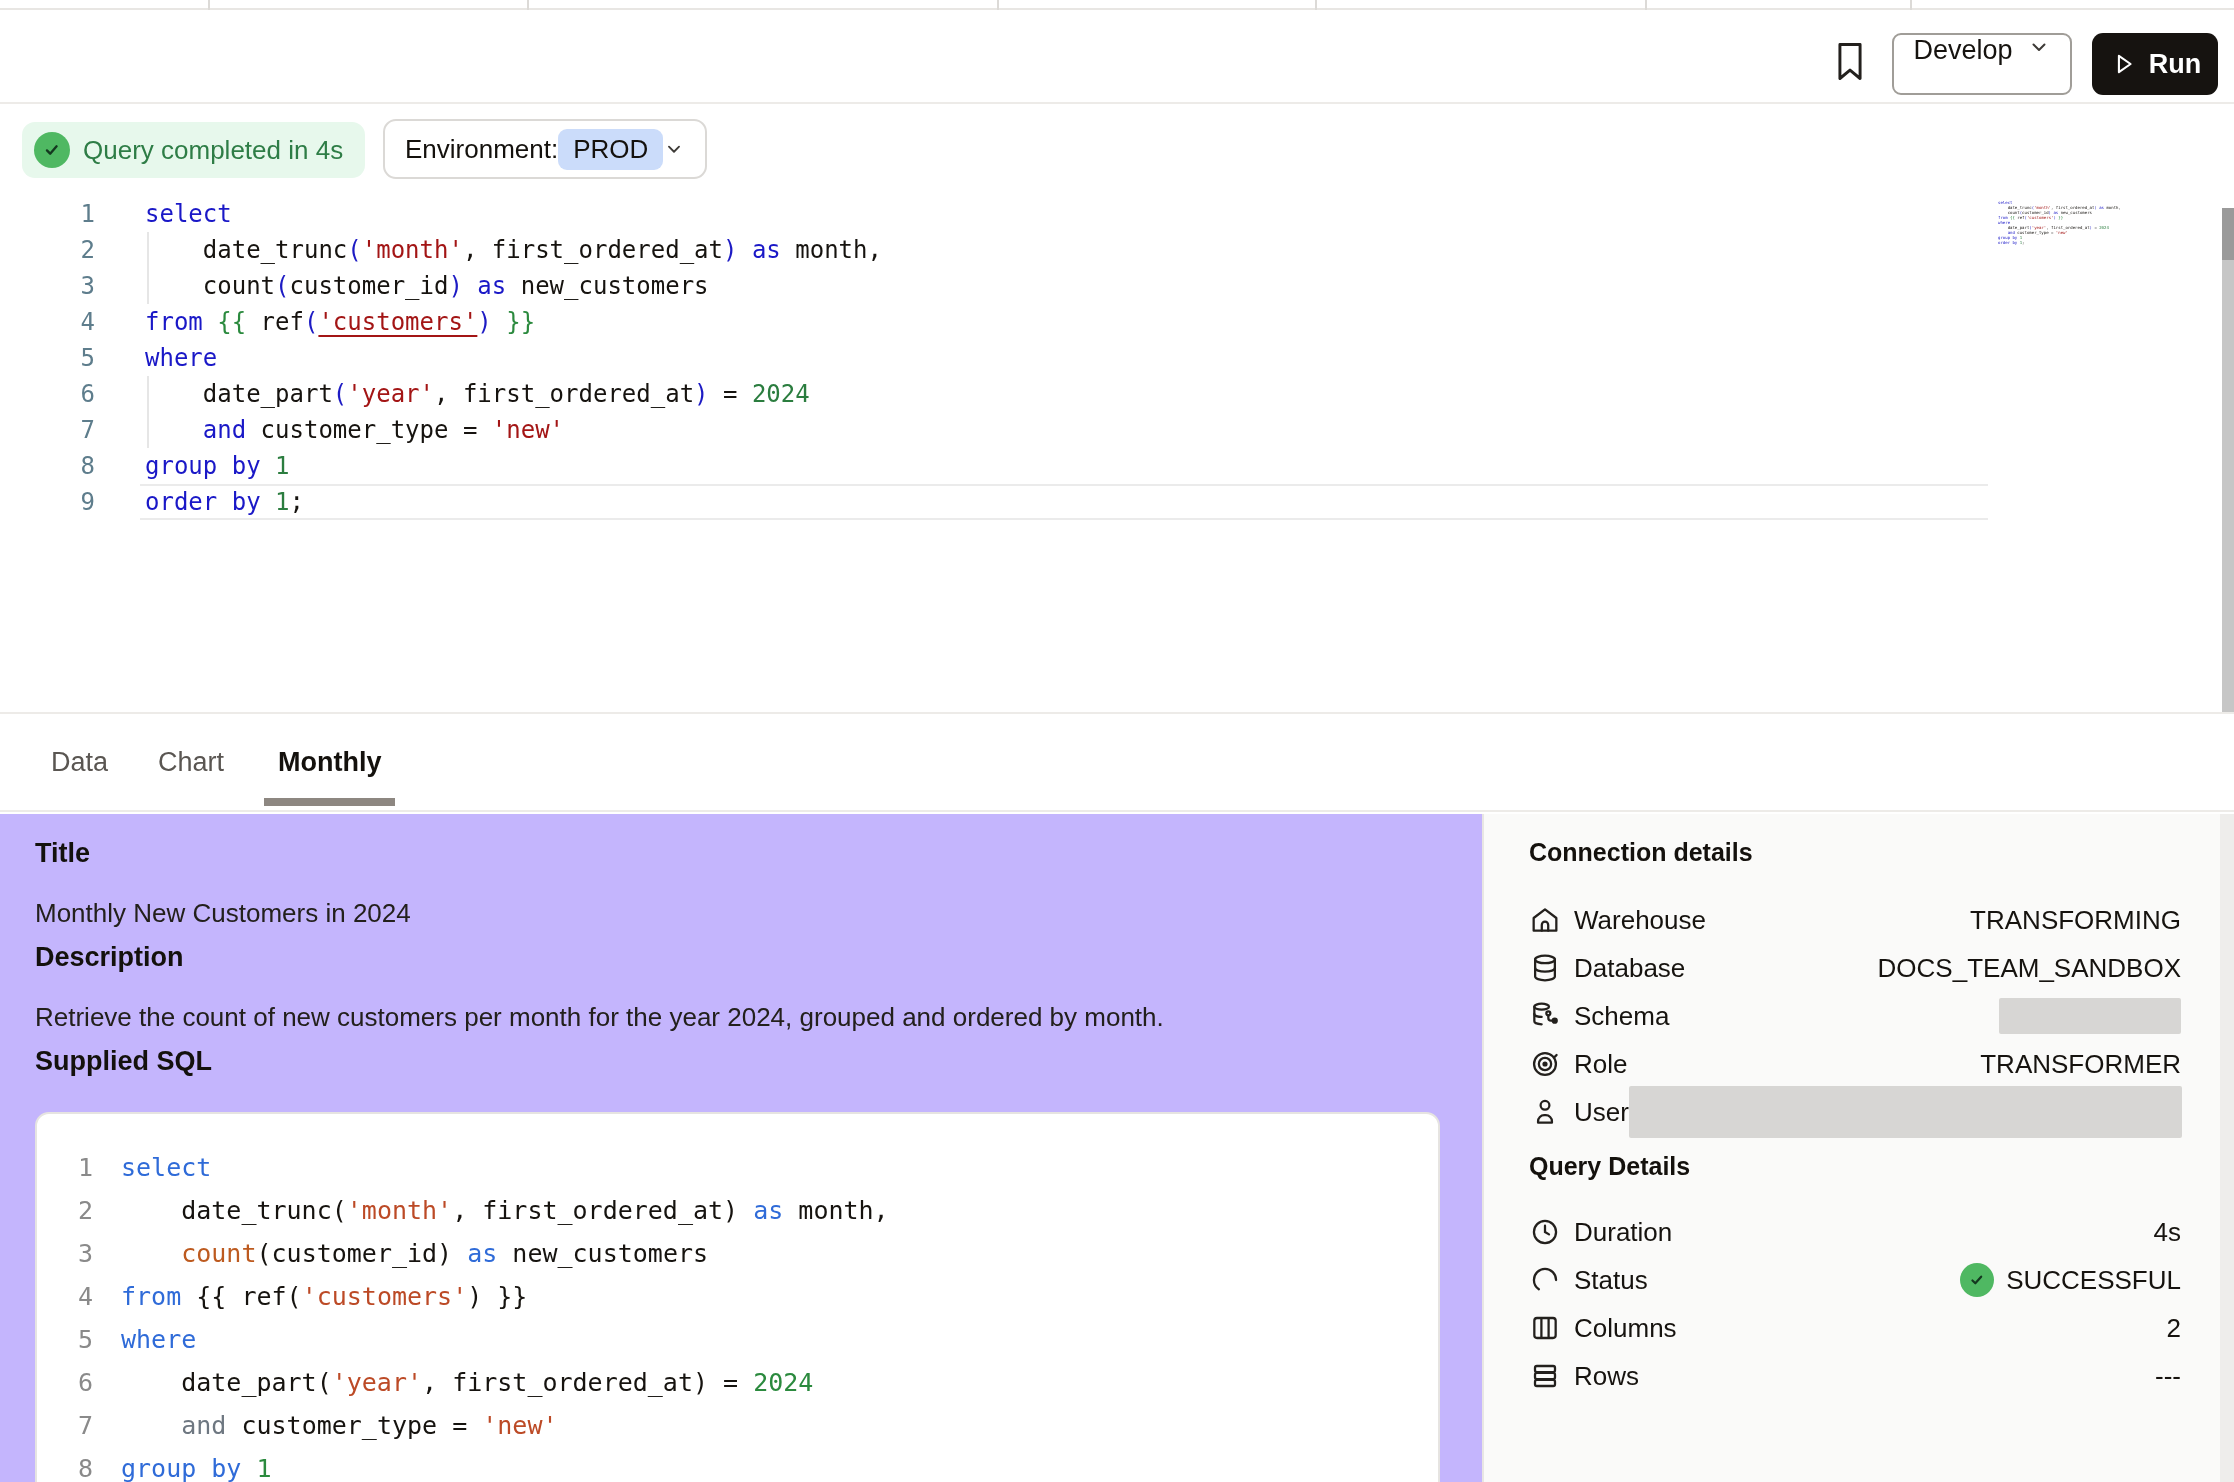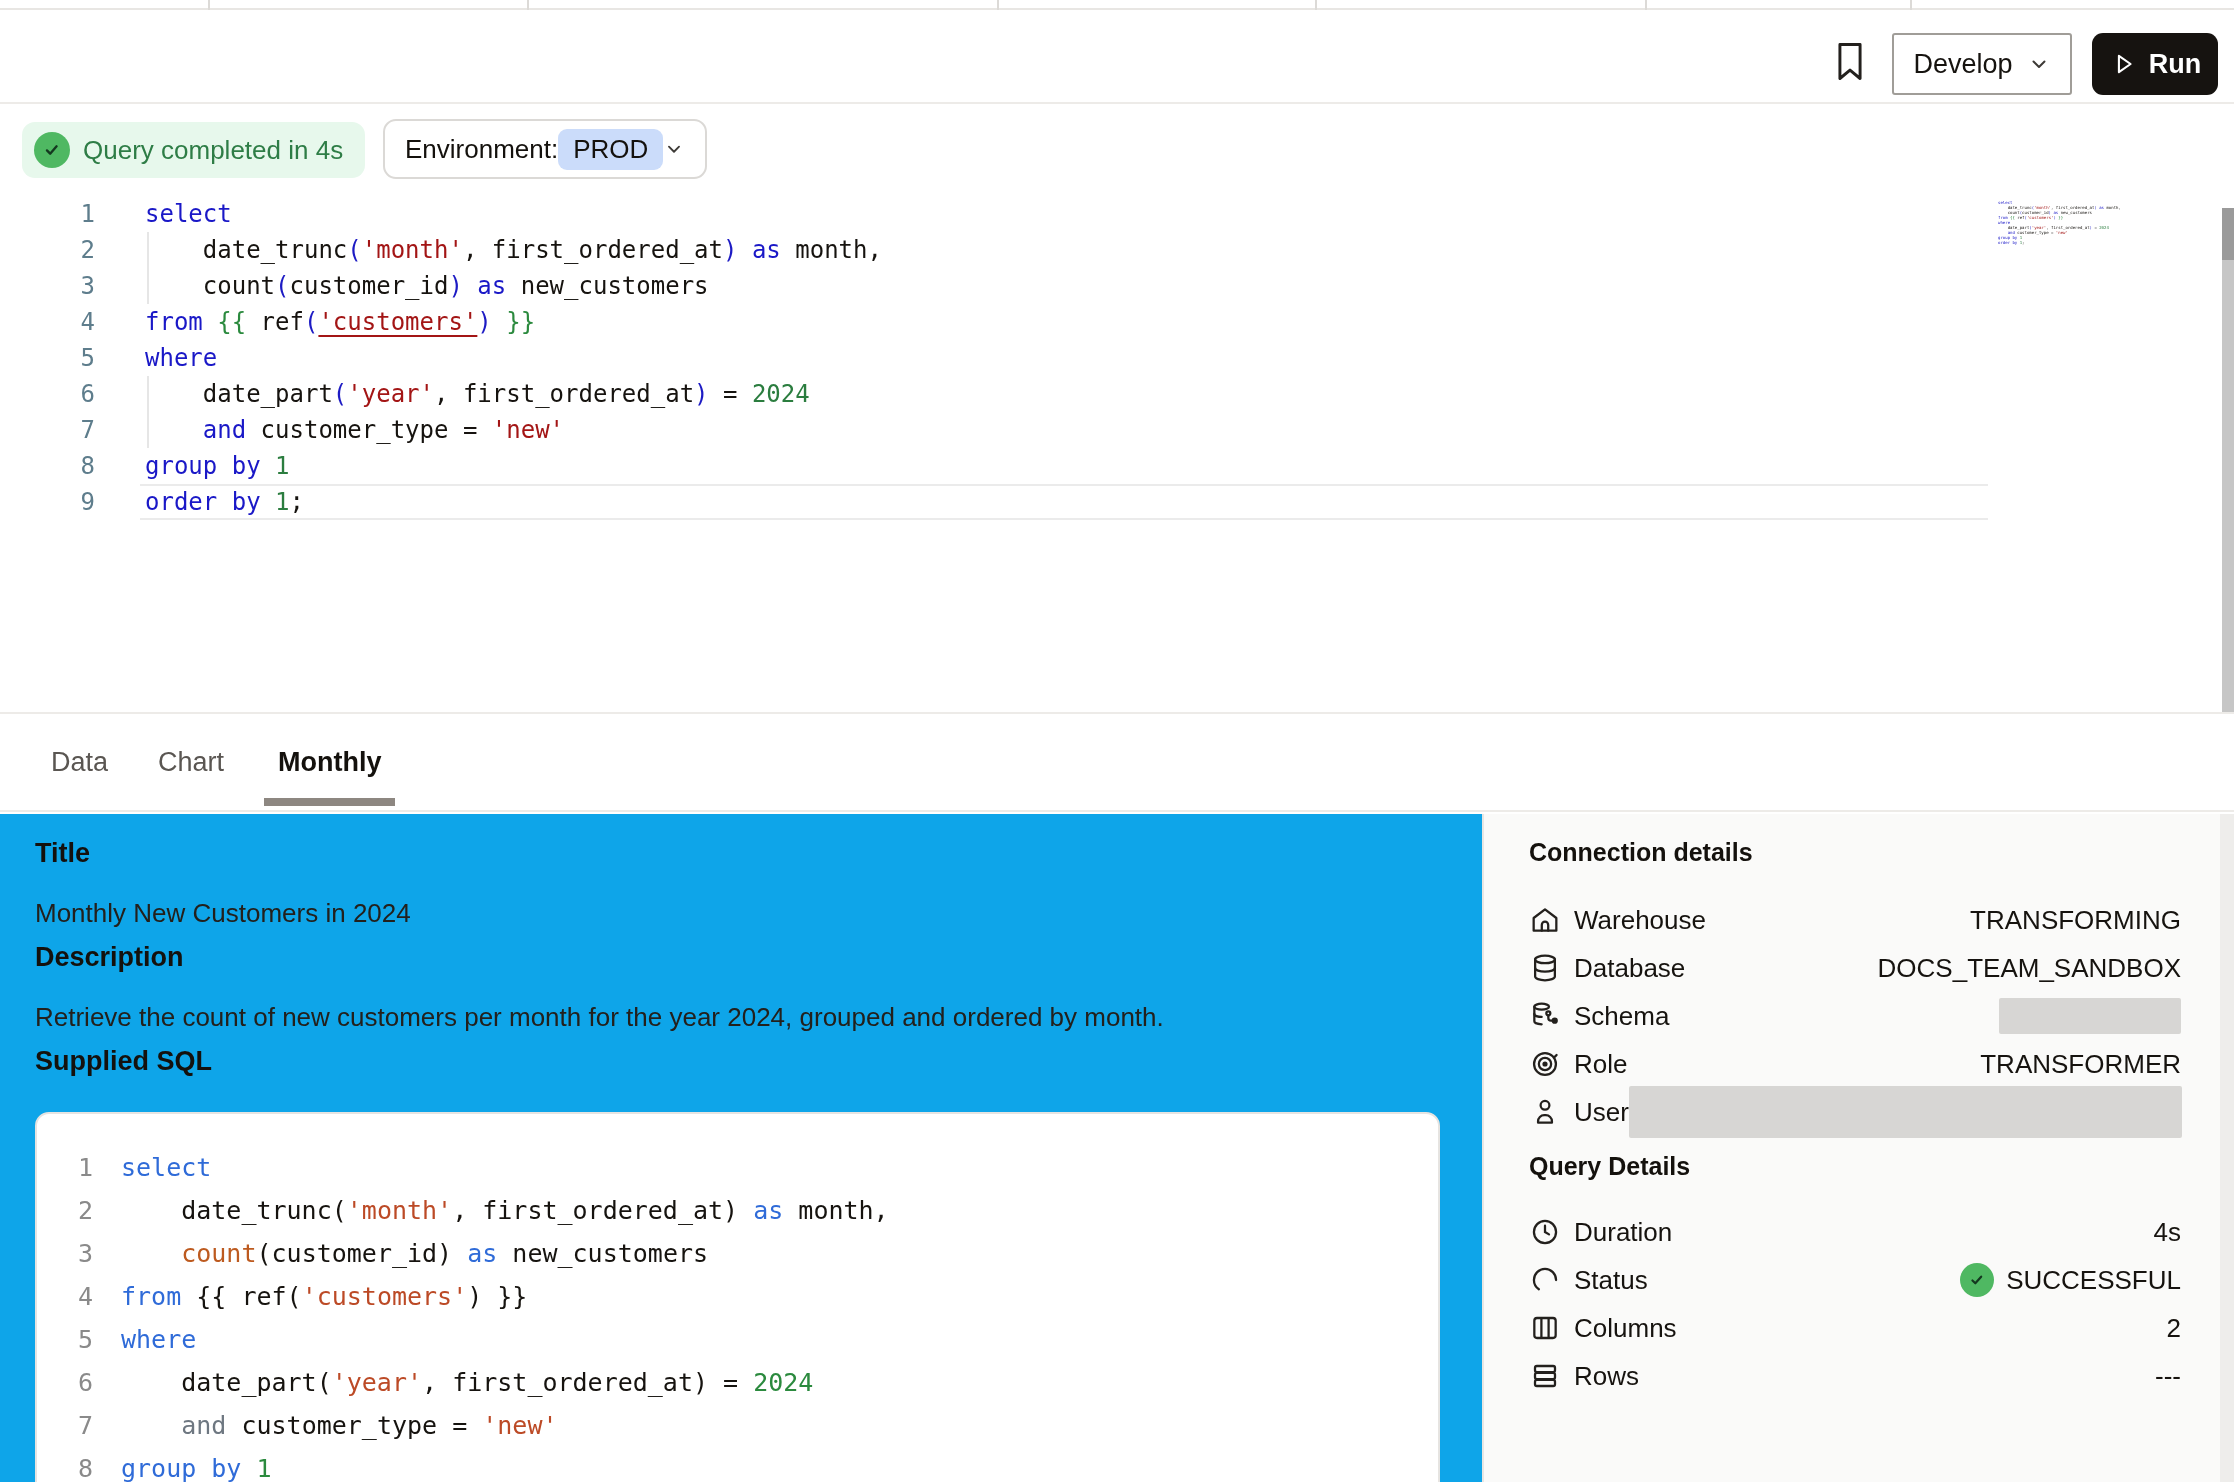--- a/index.html
+++ b/index.html
@@ -12,22 +12,22 @@
   .top-strip { position:absolute; top:0; left:0; width:2234px; height:10px;
     background:#fff; border-bottom:2px solid #e8e6e3; }
   .top-strip .sep { position:absolute; top:0; width:2px; height:10px; background:#dcdad7; }
 
   
   .header { position:absolute; top:10px; left:0; width:2234px; height:94px;
     background:#fff; border-bottom:2px solid #edebe8; }
   .bookmark { position:absolute; left:1828px; top:28px; width:44px; height:48px;
     color:#23201d; cursor:pointer; }
   .btn-develop { position:absolute; left:1892px; top:23px; width:180px; height:62px;
-    background:#fff; border:2px solid #a09d98; border-radius:3px;
-    display:flex; align-items:center; justify-content:center; gap:14px;
+    background:#fff; border:2px solid #a09d98; border-radius:9px;
+    display:flex; justify-content:center; gap:14px;
     font-size:27px; color:#16130f; cursor:pointer; }
   .btn-run { position:absolute; left:2092px; top:23px; width:126px; height:62px;
     background:#161310; border:none; border-radius:11px; color:#fff;
     display:flex; align-items:center; justify-content:center; gap:12px;
     font-size:27px; font-weight:bold; cursor:pointer; }
 
   
   .status-row { position:absolute; top:104px; left:0; width:2234px; height:92px; background:#fff; }
   .badge-success { position:absolute; left:22px; top:18px; height:56px; border-radius:13px;
     background:#e7f8ec; display:flex; align-items:center; gap:13px; padding:0 22px 0 12px; }
@@ -66,21 +66,21 @@
 
   
   .tabbar { position:absolute; top:712px; left:0; width:2234px; height:100px;
     background:#fff; border-top:2px solid #edebe8; border-bottom:2px solid #edebe8; }
   .tab { position:absolute; top:0; height:100%; display:flex; align-items:center;
     font-size:27px; color:#5a5652; cursor:pointer;margin-left:14px; }
   .tab.active { color:#14110d; font-weight:bold; }
   .tab .underline { position:absolute; left:-14px; right:-14px; bottom:4px; height:8px; background:#8d8781; }
 
   
-  .details-left { position:absolute; top:814px; left:0; width:1482px; height:668px; background:#0ea5e9; }
+  .details-left { position:absolute; top:814px; left:0; width:1482px; height:668px; background:#c4b5fd; }
   .h-section { position:absolute; left:35px; font-size:27px; font-weight:bold; color:#14110d; }
   .p-section { position:absolute; left:35px; font-size:26px; color:#23201c;margin-top:8px; }
 
   .sql-card { position:absolute; left:35px; top:298px; width:1405px; height:420px;
     background:#fff; border:2px solid #e6e4e1; border-radius:14px;
     font-family:"DejaVu Sans Mono", monospace; font-size:25px; overflow:hidden; }
   .sql-card .rows { position:absolute; top:32px; left:0; right:0; }
   .sl { position:relative; height:43px; line-height:43px; }
   .sl .ln { position:absolute; left:0; top:0; width:56px; text-align:right; color:#8a8a8a; }
   .sl .code { position:absolute; left:84px; top:0; white-space:pre; }

